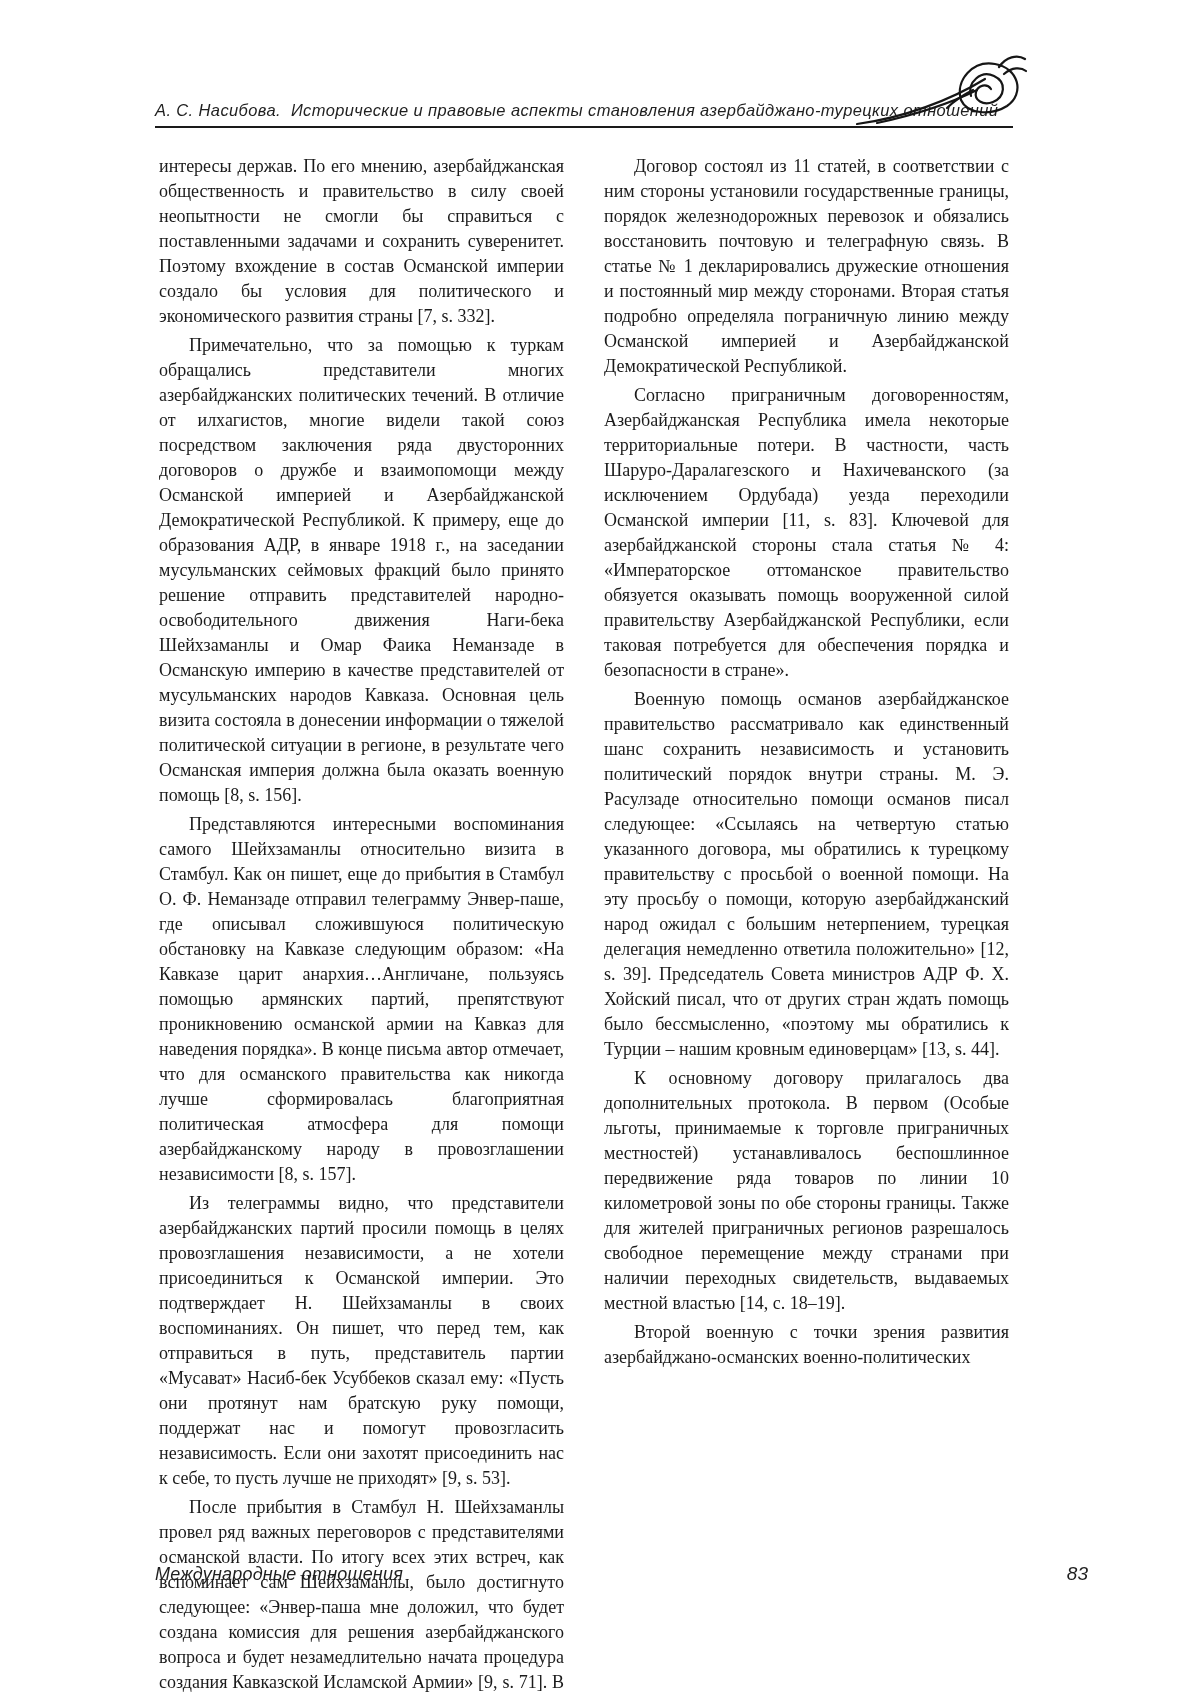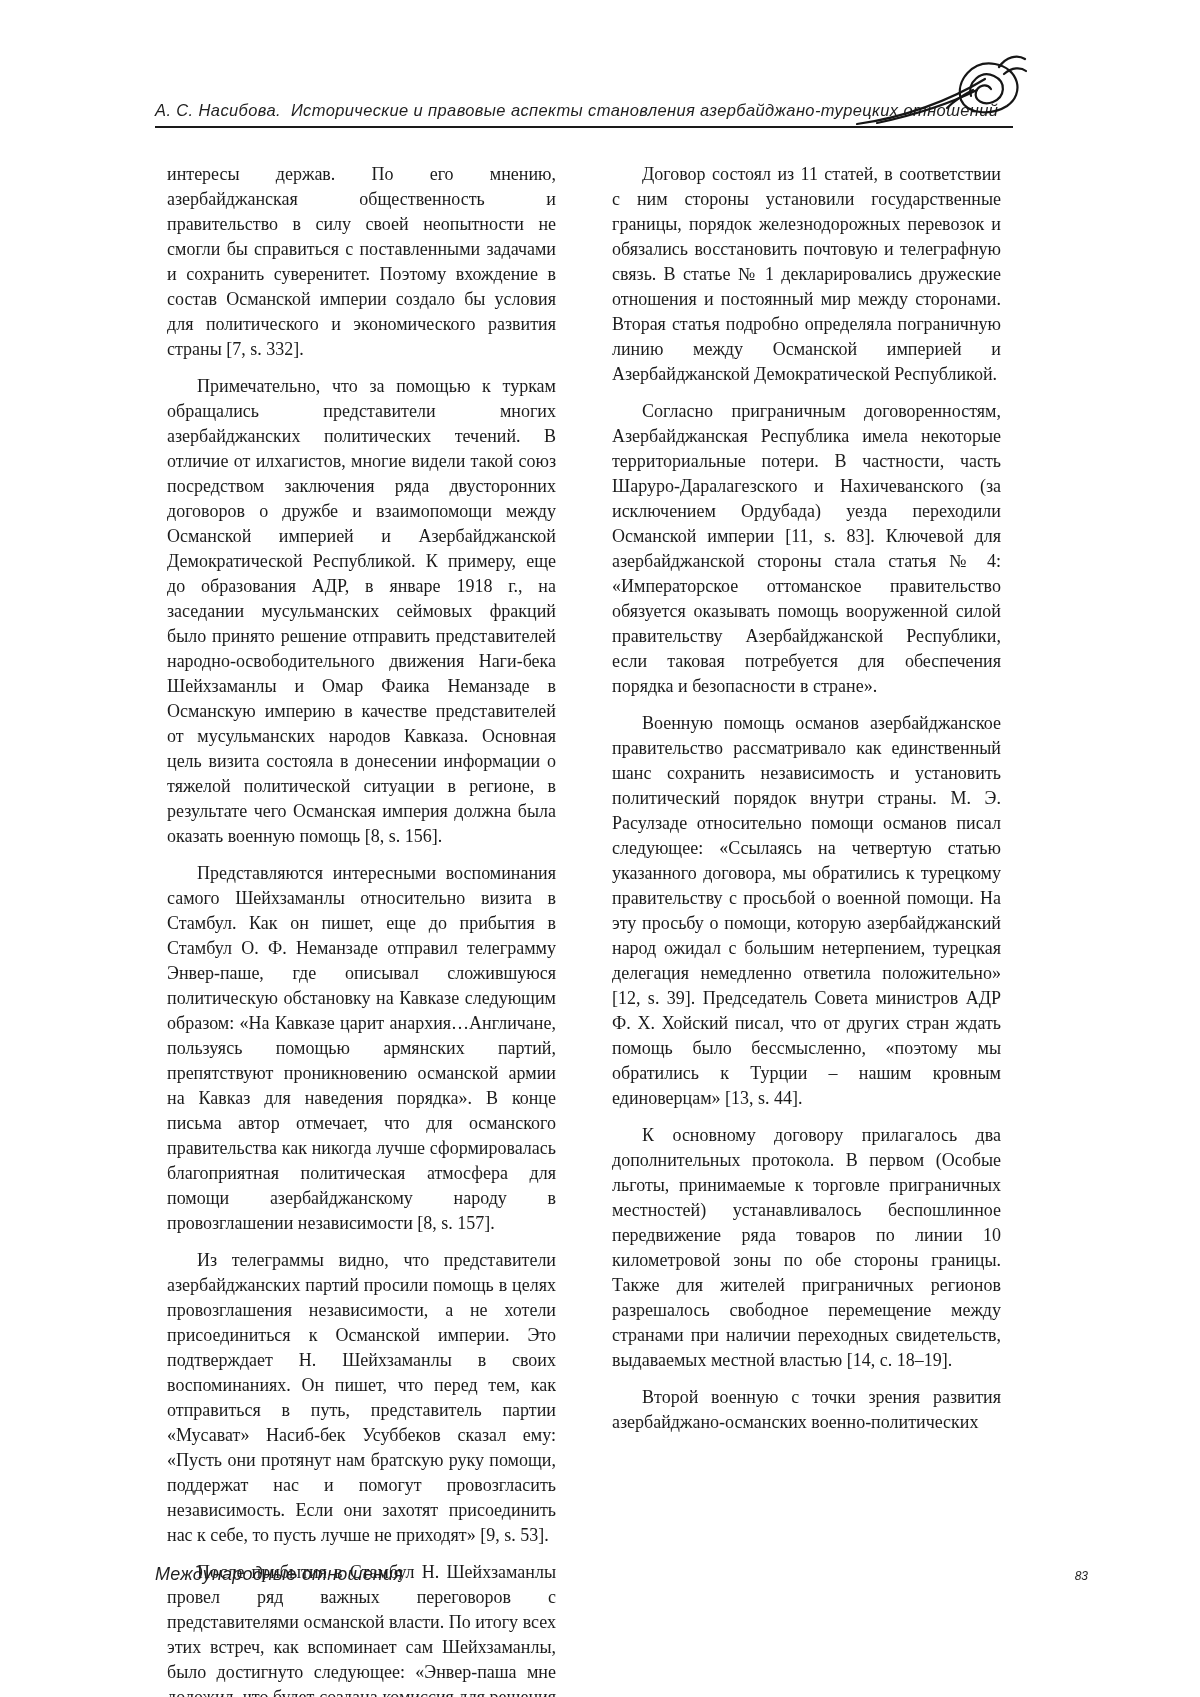--- a/index.html
+++ b/index.html
@@ -61,38 +61,38 @@
     width: 858px;
     display: flex;
     gap: 32px;
   }
   .col {
     width: 413px;
     text-align: justify;
     font-size: 18px;
     line-height: 25px;
   }
-  .para { margin: 12px; }
+  .para { margin: 4px; }
   .para.indent { text-indent: 30px; }
   
   .page-footer {
     position: absolute;
     left: 155px;
     top: 1548px;
     width: 933px;
     display: flex;
     justify-content: space-between;
     align-items: baseline;
     font-family: "Liberation Sans", sans-serif;
     font-style: italic;
     font-size: 18px;
     color: #1f1f1f;
   }
   .footer-section { letter-spacing: 0.2px; margin-top: 16px; }
-  .footer-page-number { font-size: 12px; }
+  .footer-page-number { font-size: 19px; }
 </style>
 </head>
 <body>
 
 <div class="page">
 
   <header class="page-header">
     <div class="running-title">А. С. Насибова.&nbsp; Исторические и правовые аспекты становления азербайджано-турецких отношений</div>
 
     <svg class="ornament" viewBox="0 0 172 78" xmlns="http://www.w3.org/2000/svg">

